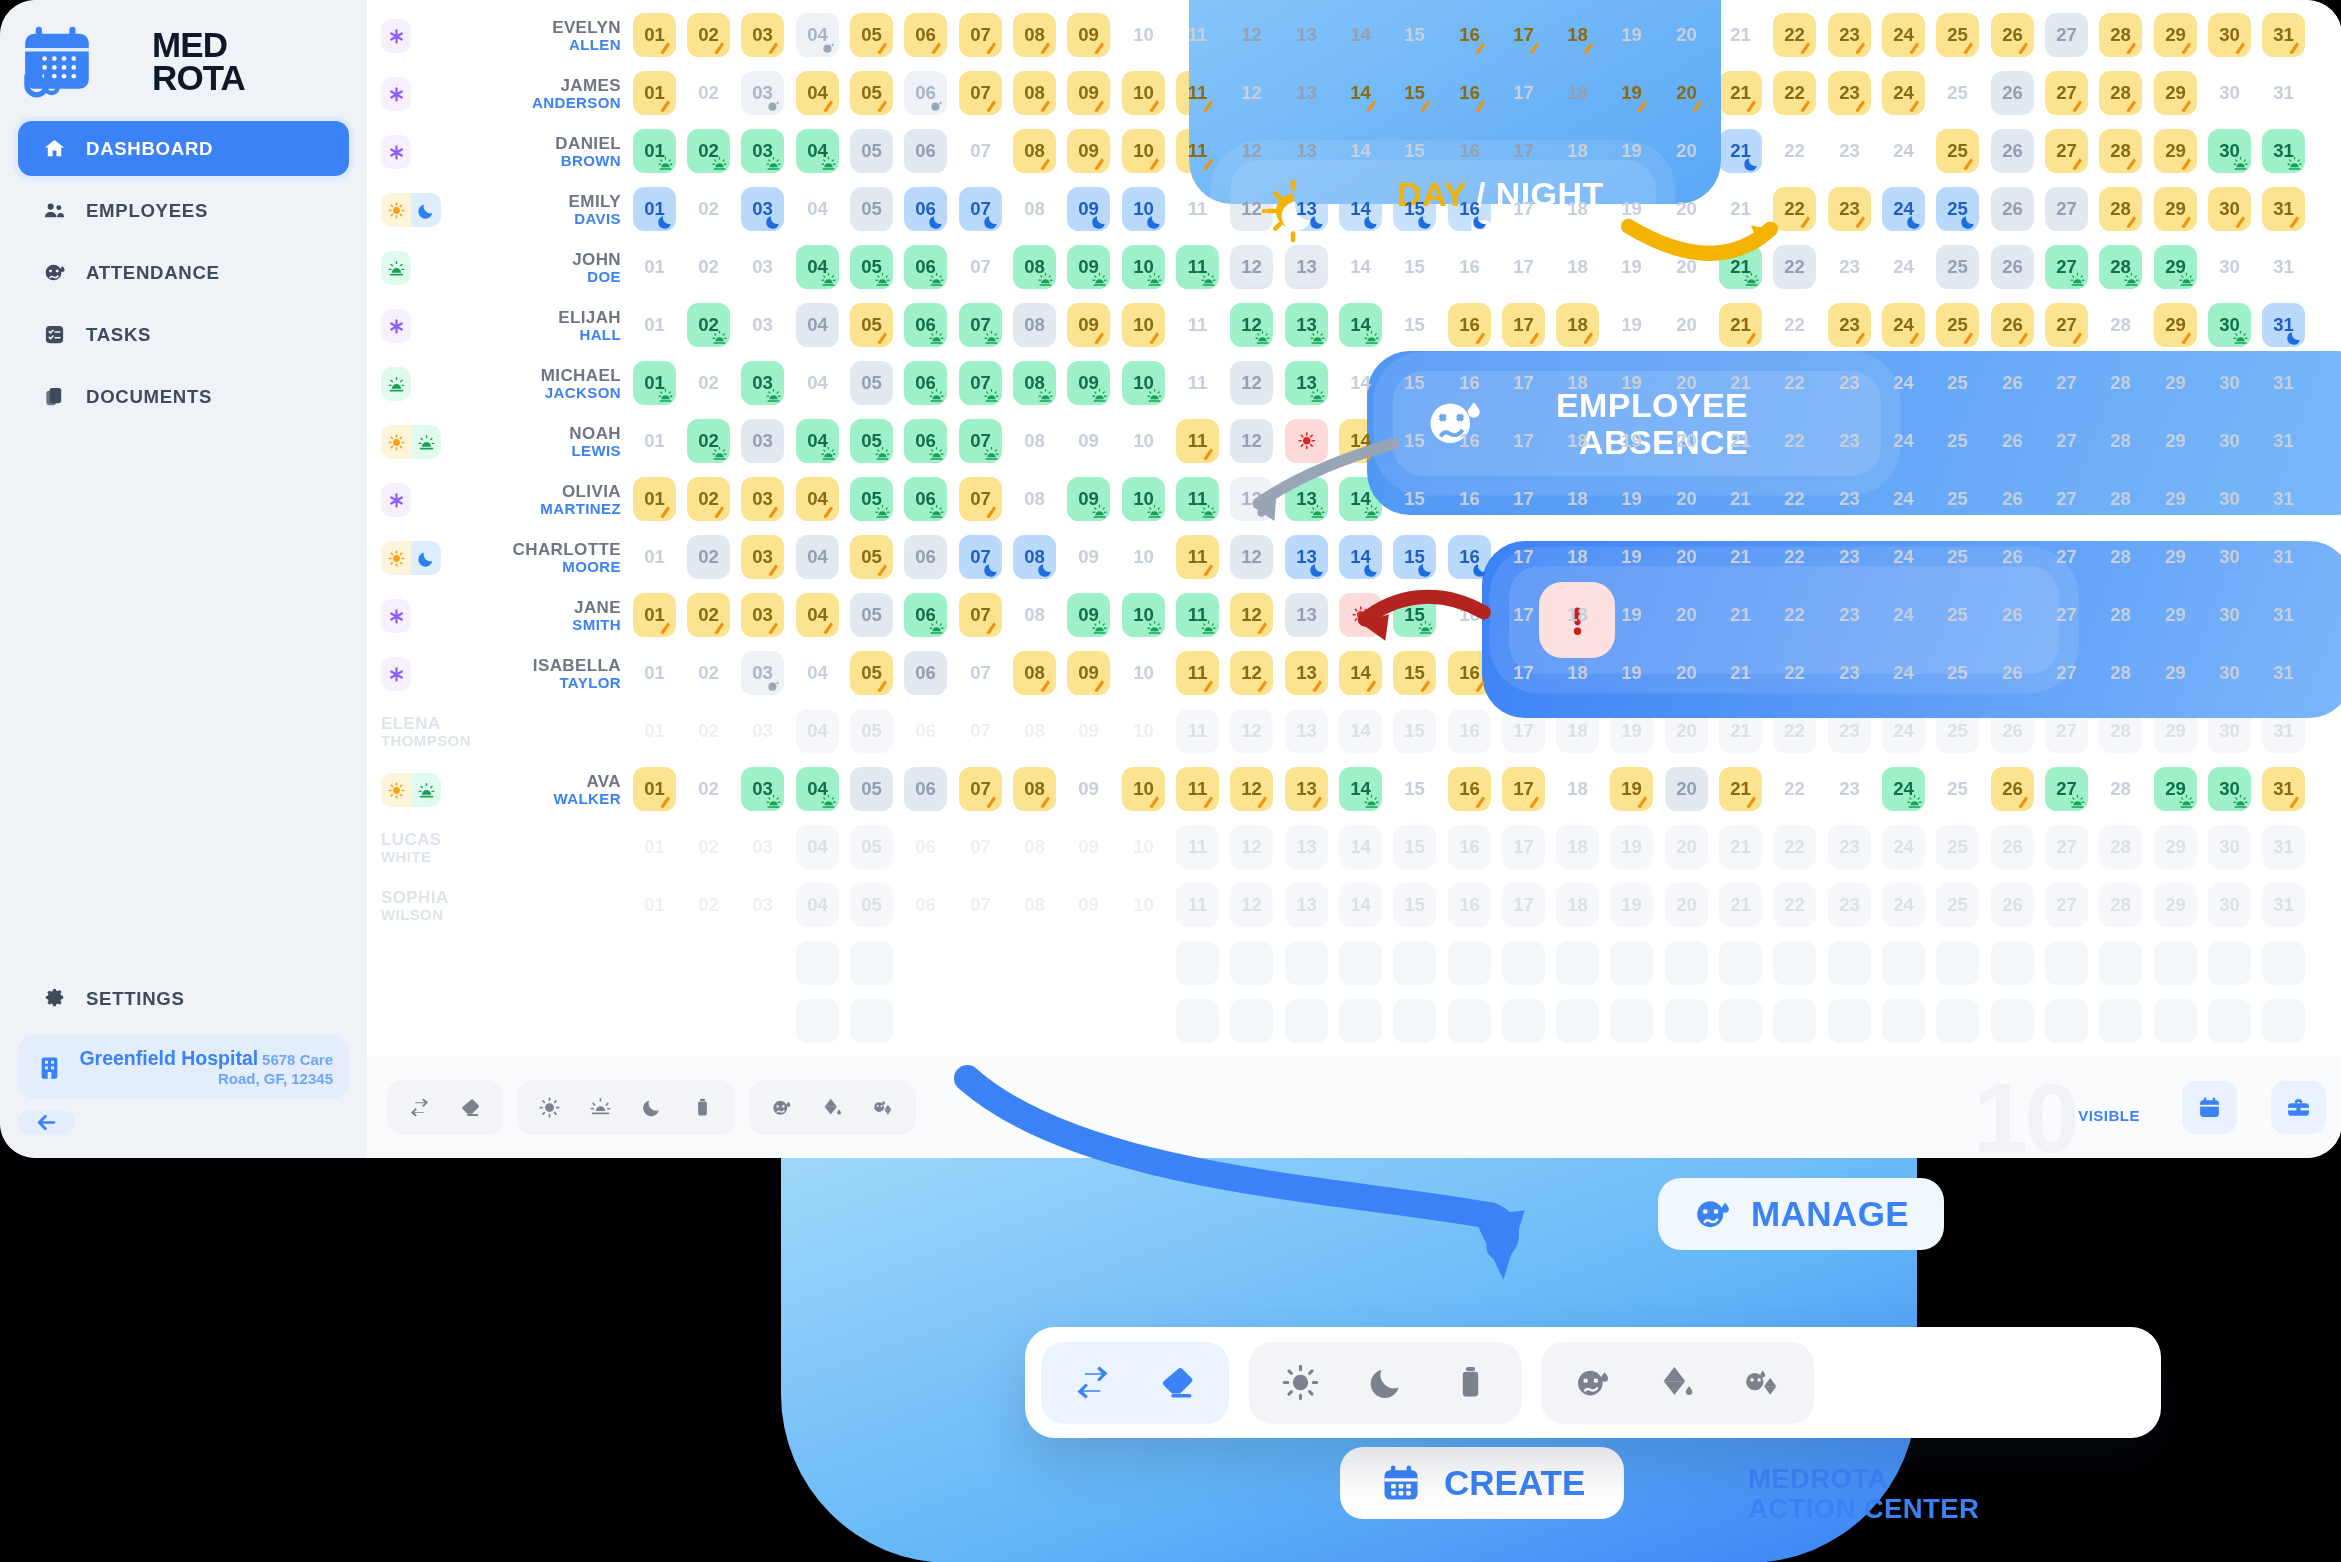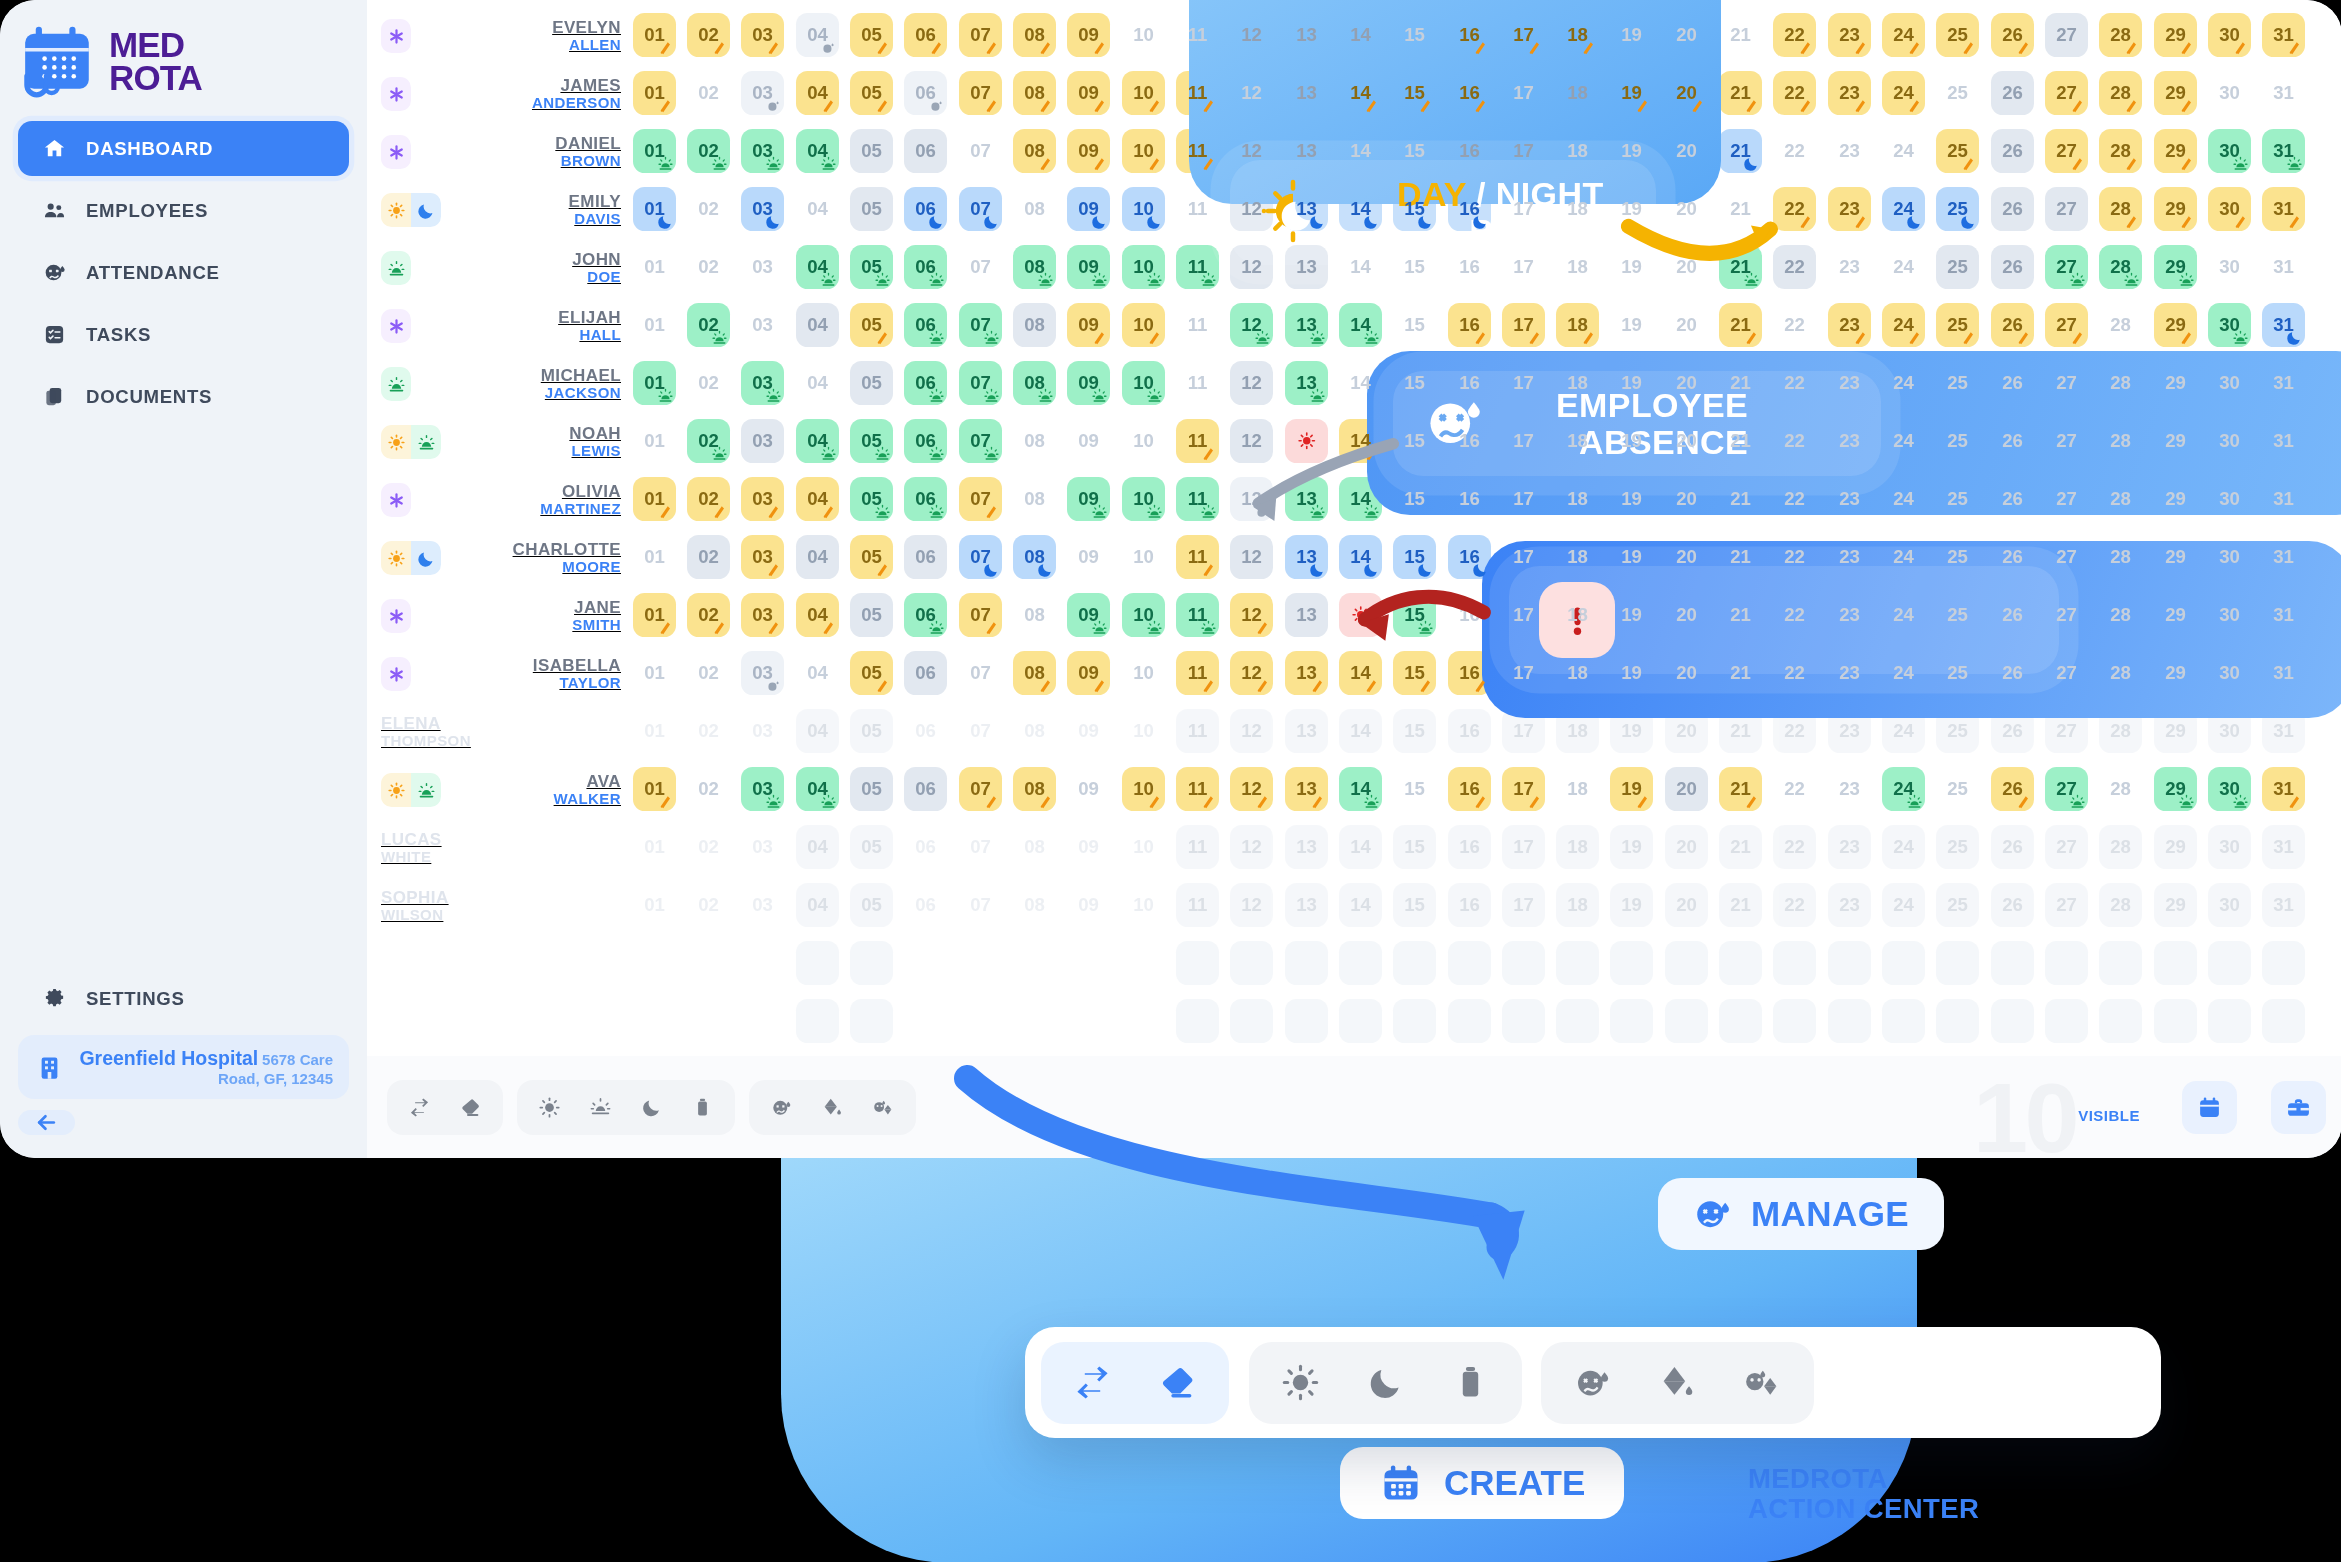--- a/index.html
+++ b/index.html
@@ -15,21 +15,21 @@
     background:#f1f4f9; border-radius:35px; overflow:hidden;
   }
   
   #sidebar{
     position:absolute; left:0; top:0; width:367px; height:1158px;
     background:#eff3f8; border-radius:35px 0 0 35px;
     display:flex; flex-direction:column;
   }
   .logo-wrap{ display:flex; align-items:center; gap:9px; padding:25px 0 0 18px; }
   .logo-mark{ width:82px; height:73px; position:relative; }
-  .logo-text{ font-weight:800; font-size:35px; line-height:0.92; color:#4c1d95; letter-spacing:-0.9px; font-family:"Liberation Sans",sans-serif;}
+  .logo-text{ font-weight:800; font-size:35px; line-height:0.92; color:#0f172a; letter-spacing:-0.9px; font-family:"Liberation Sans",sans-serif;margin-left:43px;}
   .nav{ margin-top:23px; padding:0 18px; display:flex; flex-direction:column; gap:7px; }
   .nav-item{
     display:flex; align-items:center; gap:18px;
     height:55px; padding:0 23px; border-radius:14px;
     color:#3f4a5c; font-weight:700; font-size:18.6px; letter-spacing:0.7px;
   }
   .nav-item.active{ background:#3b82f6; color:#fff; box-shadow:0 0 0 5.3px #e0ebfd; }
   .nav-ico{ width:27px; height:27px; display:flex; align-items:center; justify-content:center; }
   .nav-ico svg{ width:23px; height:23px; }
   .sidebar-bottom{ margin-top:auto; padding:0 18px 23px; }
@@ -50,21 +50,21 @@
   .user-id{ color:#77a9f5; font-weight:700; font-size:15px; }
   .user-ver{ color:#3b82f6; font-weight:800; font-size:14px; }
 
   
   #schedule{
     position:absolute; left:367px; top:0; width:1975px; height:1056px;
     background:#fff; border-radius:0 35px 0 0; overflow:hidden;
   }
   .roster{ position:absolute; left:0; top:7px; width:1975px; }
   .row{ position:relative; height:58px; }
-  .emp{ position:absolute; left:14px; top:0; height:58px; display:flex; align-items:center; gap:9px; width:240px;text-decoration:underline;}
+  .emp{ position:absolute; left:14px; top:0; height:58px; display:flex; align-items:center; gap:9px; width:240px;}
   .badges{ display:flex; border-radius:10.6px; overflow:hidden; flex:0 0 auto;}
   .bdg{ width:30px; height:34px; display:flex; align-items:center; justify-content:center; }
   .bdg svg{ width:17px; height:17px; }
   .bdg.purple{ background:#f6effe; }
   .bdg.sun{ background:#fdf4da; }
   .bdg.moon{ background:#ddedfd; }
   .bdg.eve{ background:#e0faed; }
   .emp-name{ flex:1; text-align:right; line-height:1.05; }
   .fn{ color:#6e7685; font-weight:700; font-size:17px; letter-spacing:0.4px;}
   .ln{ color:#3b82f6; font-weight:800; font-size:15px; letter-spacing:0.4px;}

